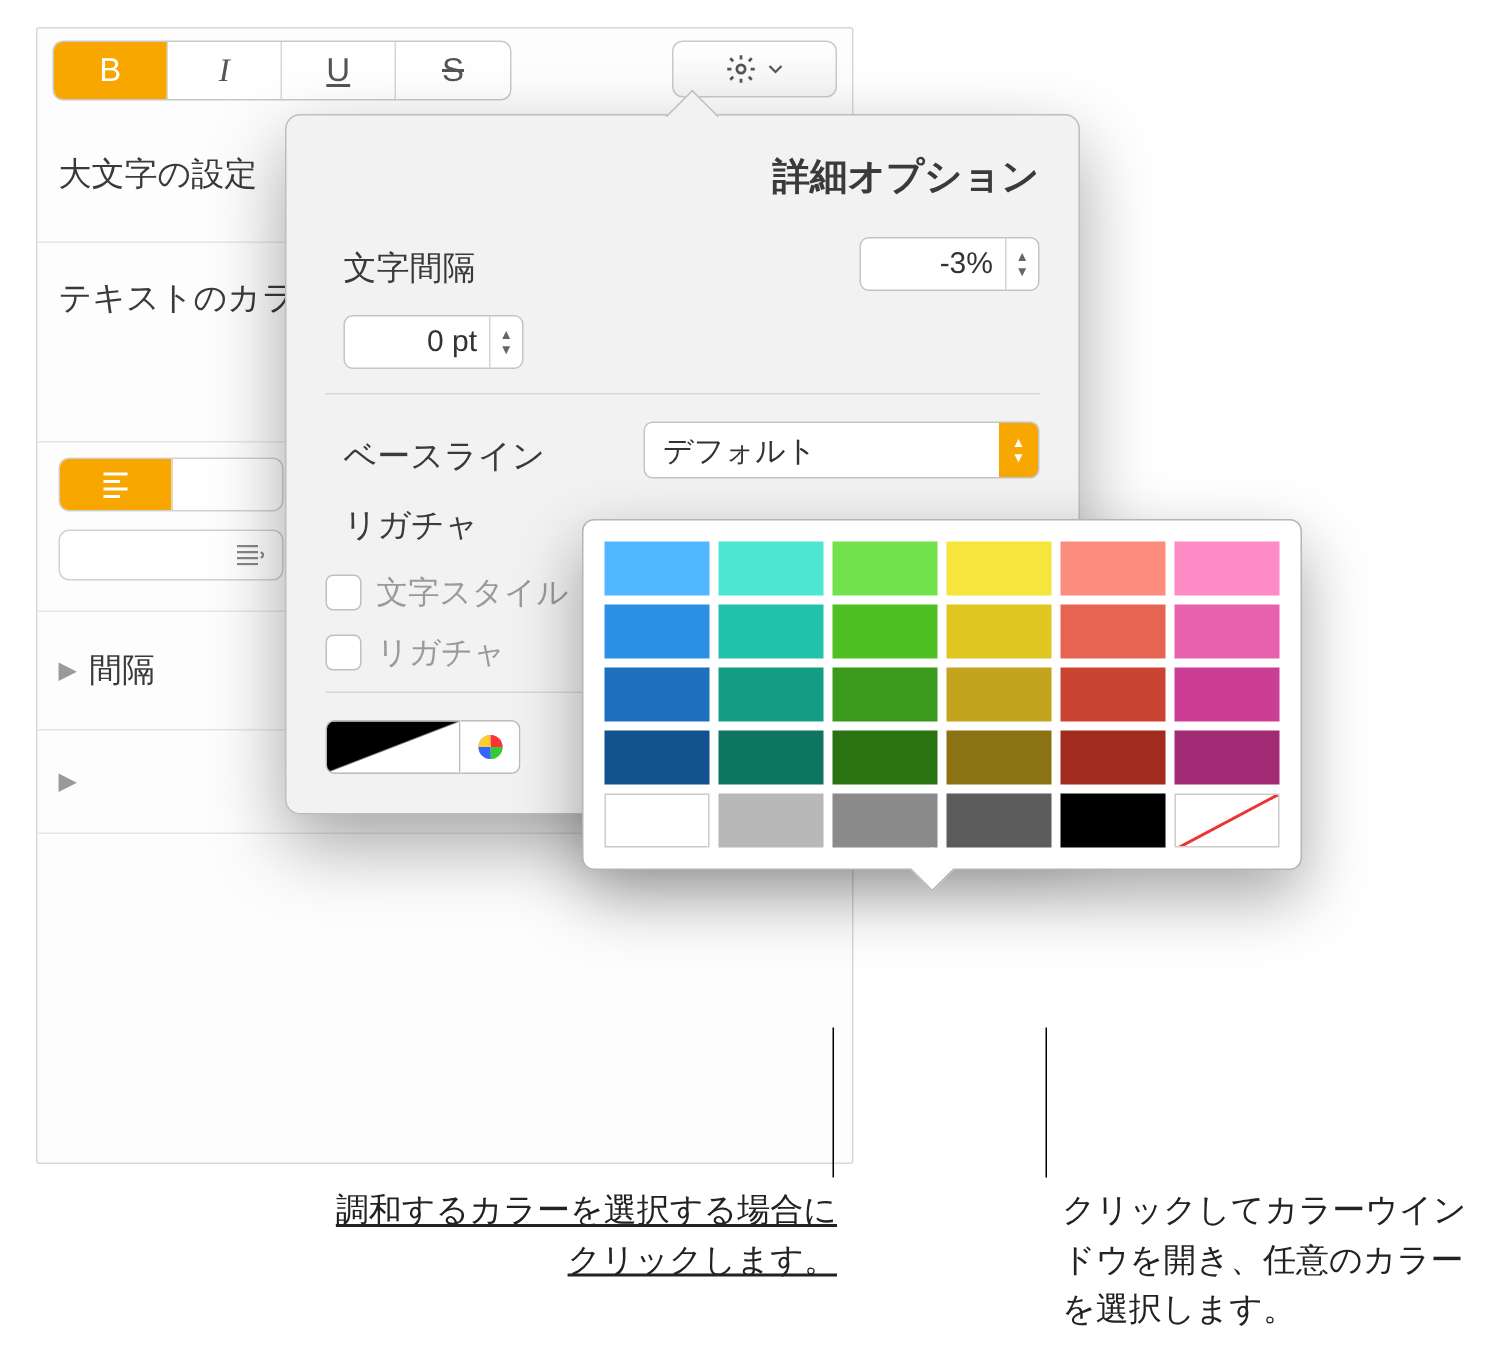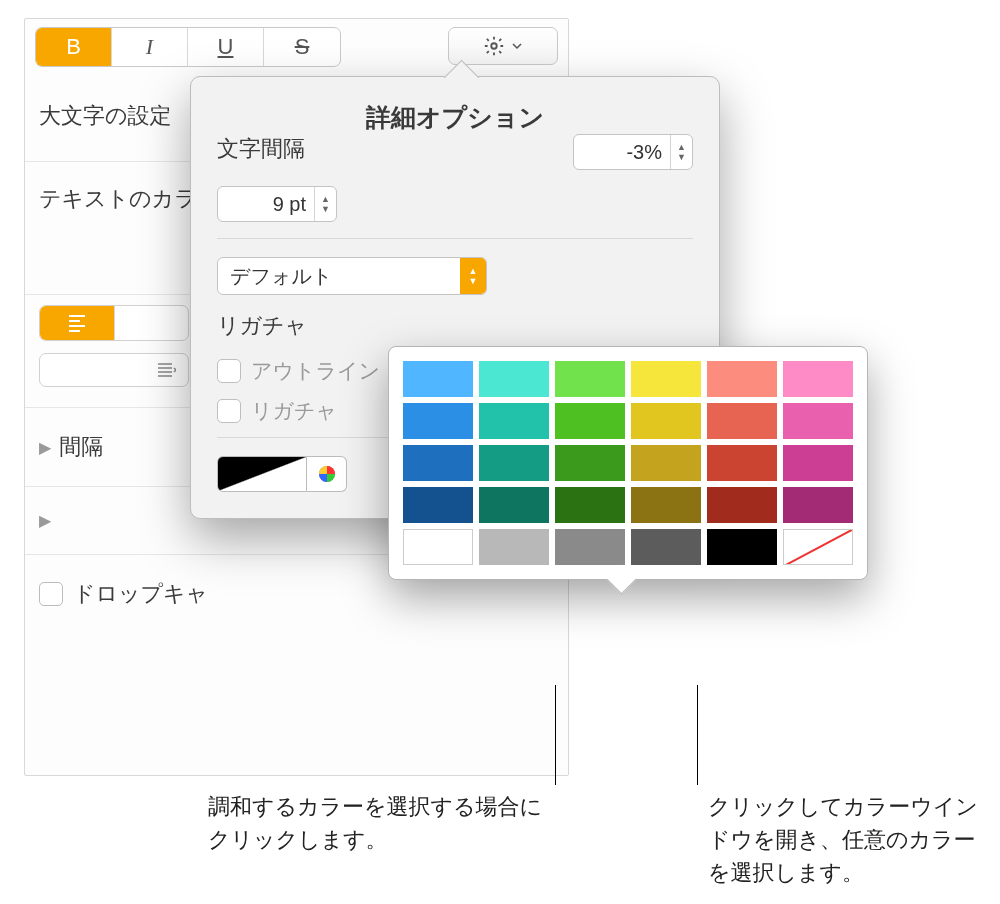--- a/index.html
+++ b/index.html
@@ -140,31 +140,33 @@
   position: absolute;
   top: -12px;
   left: 258px;
   width: 24px; height: 24px;
   background: #f2f2f2;
   border-left: 1px solid #bdbdbd;
   border-top: 1px solid #bdbdbd;
   transform: rotate(45deg);
 }
 .pop-title {
-  text-align: center;
+  text-align: right;
   font-size: 25px;
   font-weight: 600;
   color: #3a3a3a;
+  margin-bottom: 24px;
 }
 .pop-row {
   display: flex;
-  align-items: flex-start;
+  align-items: flex-end;
   font-size: 22px;
   color: #3a3a3a;
   margin-bottom: 16px;
+  margin-left: 12px;
 }
 .pop-row .label { flex: 1; }
 .stepper {
   width: 120px;
   height: 36px;
   border: 1px solid #c4c4c4;
   border-radius: 6px;
   background: #fff;
   display: flex;
   align-items: center;
@@ -363,62 +365,59 @@
 
   <div class="side-row" style="padding-top:24px;padding-bottom:24px">
     <span class="chev">▶</span>
     <span>間隔</span>
   </div>
 
   <div class="side-row" style="padding-top:24px;padding-bottom:24px">
     <span class="chev">▶</span>
   </div>
 
-  <div class="side-row" style="padding-top:24px;padding-bottom:24px;border-bottom:none">
-    <div class="checkbox"></div>
-    <span>ドロップキャ</span>
-  </div>
 
 </div>
 
 <div class="popover">
   <div class="pop-title">詳細オプション</div>
 
   <div class="pop-row">
     <span class="label">文字間隔</span>
     <div class="stepper">
       <span class="stepper-val">-3%</span>
       <div class="stepper-arrows">▲<br>▼</div>
     </div>
   </div>
 
   <div class="pop-row">
     <div class="stepper">
-      <span class="stepper-val">9 pt</span>
+      <span class="stepper-val">0 pt</span>
       <div class="stepper-arrows">▲<br>▼</div>
     </div>
   </div>
 
   <div class="pop-divider"></div>
 
   <div class="pop-row">
+    <span class="label" style="flex:0 0 200px">ベースライン</span>
     <div class="dropdown">
       <span>デフォルト</span>
       <div class="dd-cap">▲<br>▼</div>
     </div>
   </div>
 
 
   <div class="pop-row">
     <span class="label">リガチャ</span>
   </div>
 
   <div class="ck-row">
     <div class="cb"></div>
-    <span class="lbl">アウトライン</span>
+    <span class="lbl">文字スタイル</span>
   </div>
   <div class="ck-row">
     <div class="cb"></div>
     <span class="lbl">リガチャ</span>
   </div>
 
   <div class="pop-divider"></div>
 
   <div class="color-row">
     <div class="color-controls">
@@ -473,14 +472,14 @@
       <div class="swatch" style="background: rgb(138, 138, 138);"></div>
       <div class="swatch" style="background: rgb(92, 92, 92);"></div>
       <div class="swatch" style="background: rgb(0, 0, 0);"></div>
       <div class="swatch none"></div>
     </div>
 </div>
 
 <div class="callout-line" style="left:555px; top:685px; height:100px;"></div>
 <div class="callout-line" style="left:697px; top:685px; height:100px;"></div>
 
-<div class="callout-text" style="left:208px; top:790px; width:350px; text-align:left;">調和するカラーを選択する場合にクリックします。</div>
+<div class="callout-text" style="left:208px; top:790px; width:350px; text-align:right;text-decoration:underline;">調和するカラーを選択する場合にクリックします。</div>
 <div class="callout-text" style="left:708px; top:790px; width:280px;">クリックしてカラーウインドウを開き、任意のカラーを選択します。</div>
 
 </body></html>

